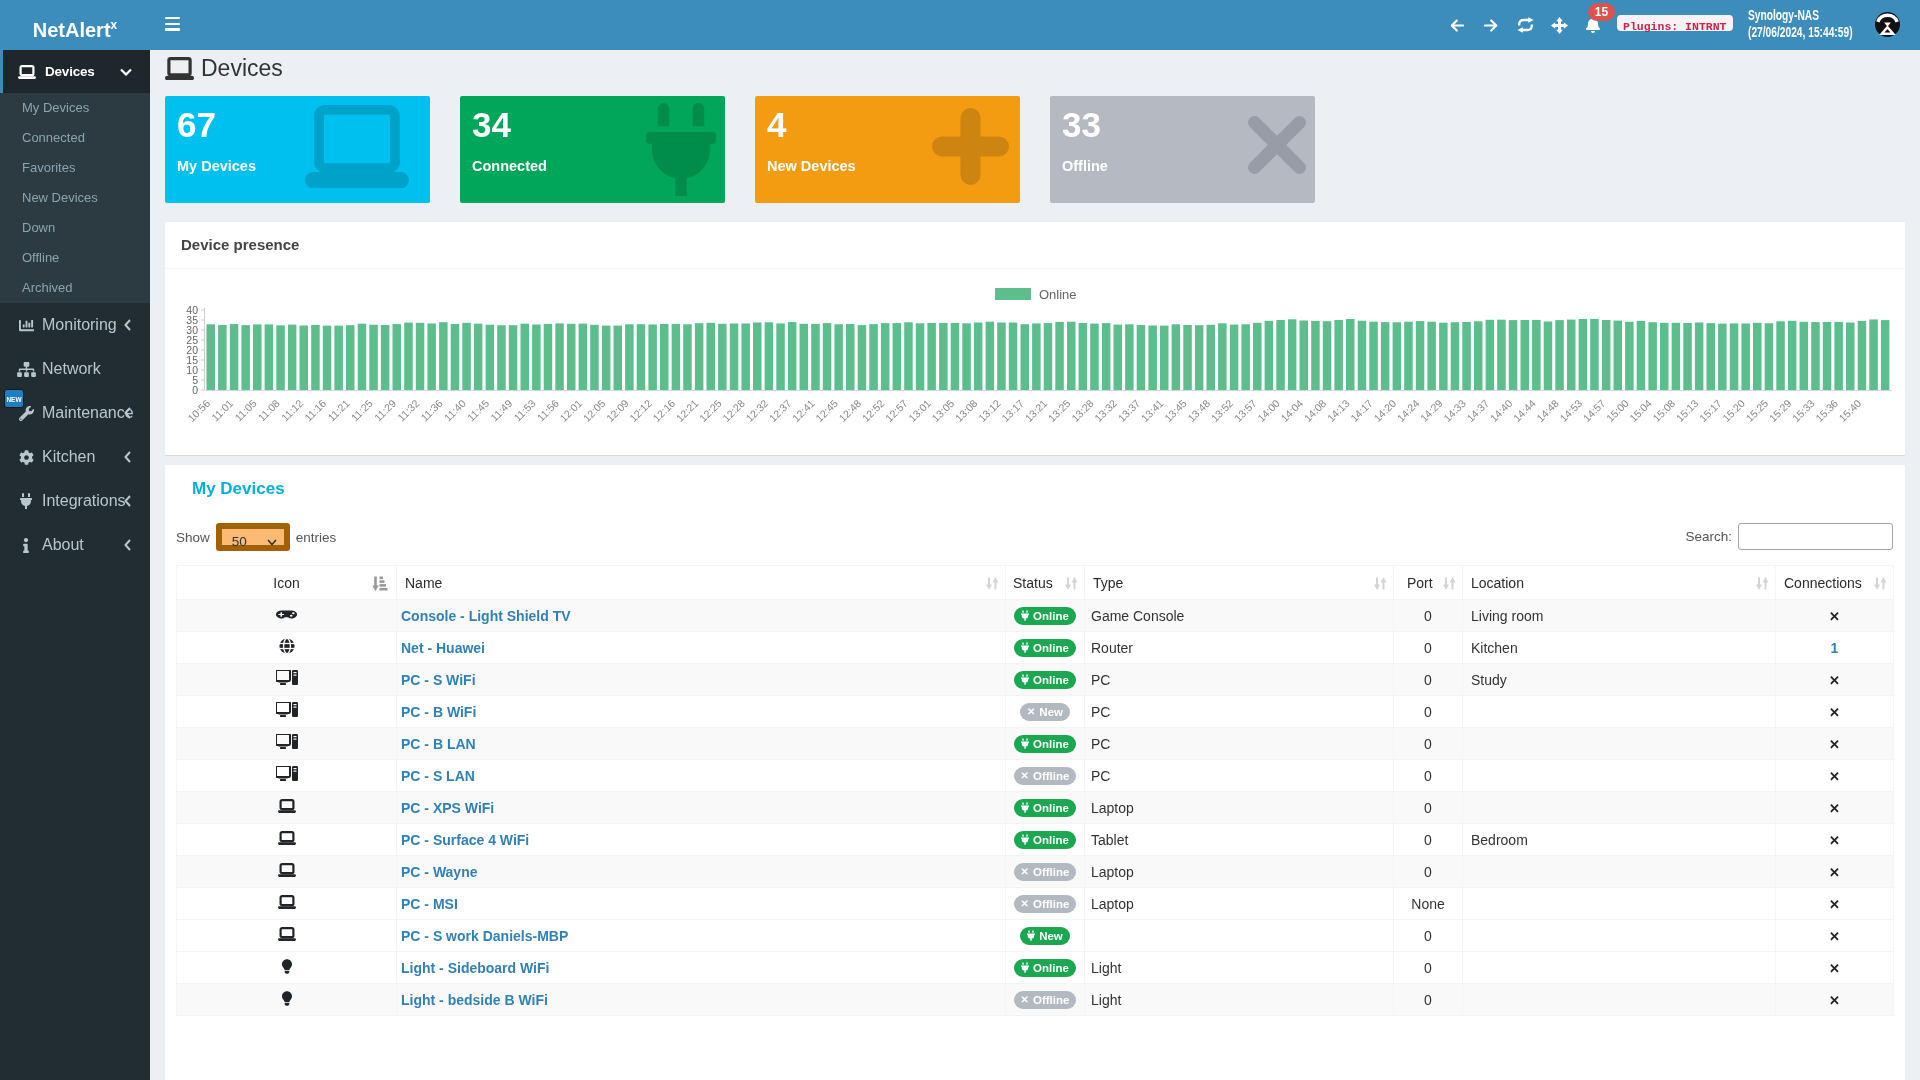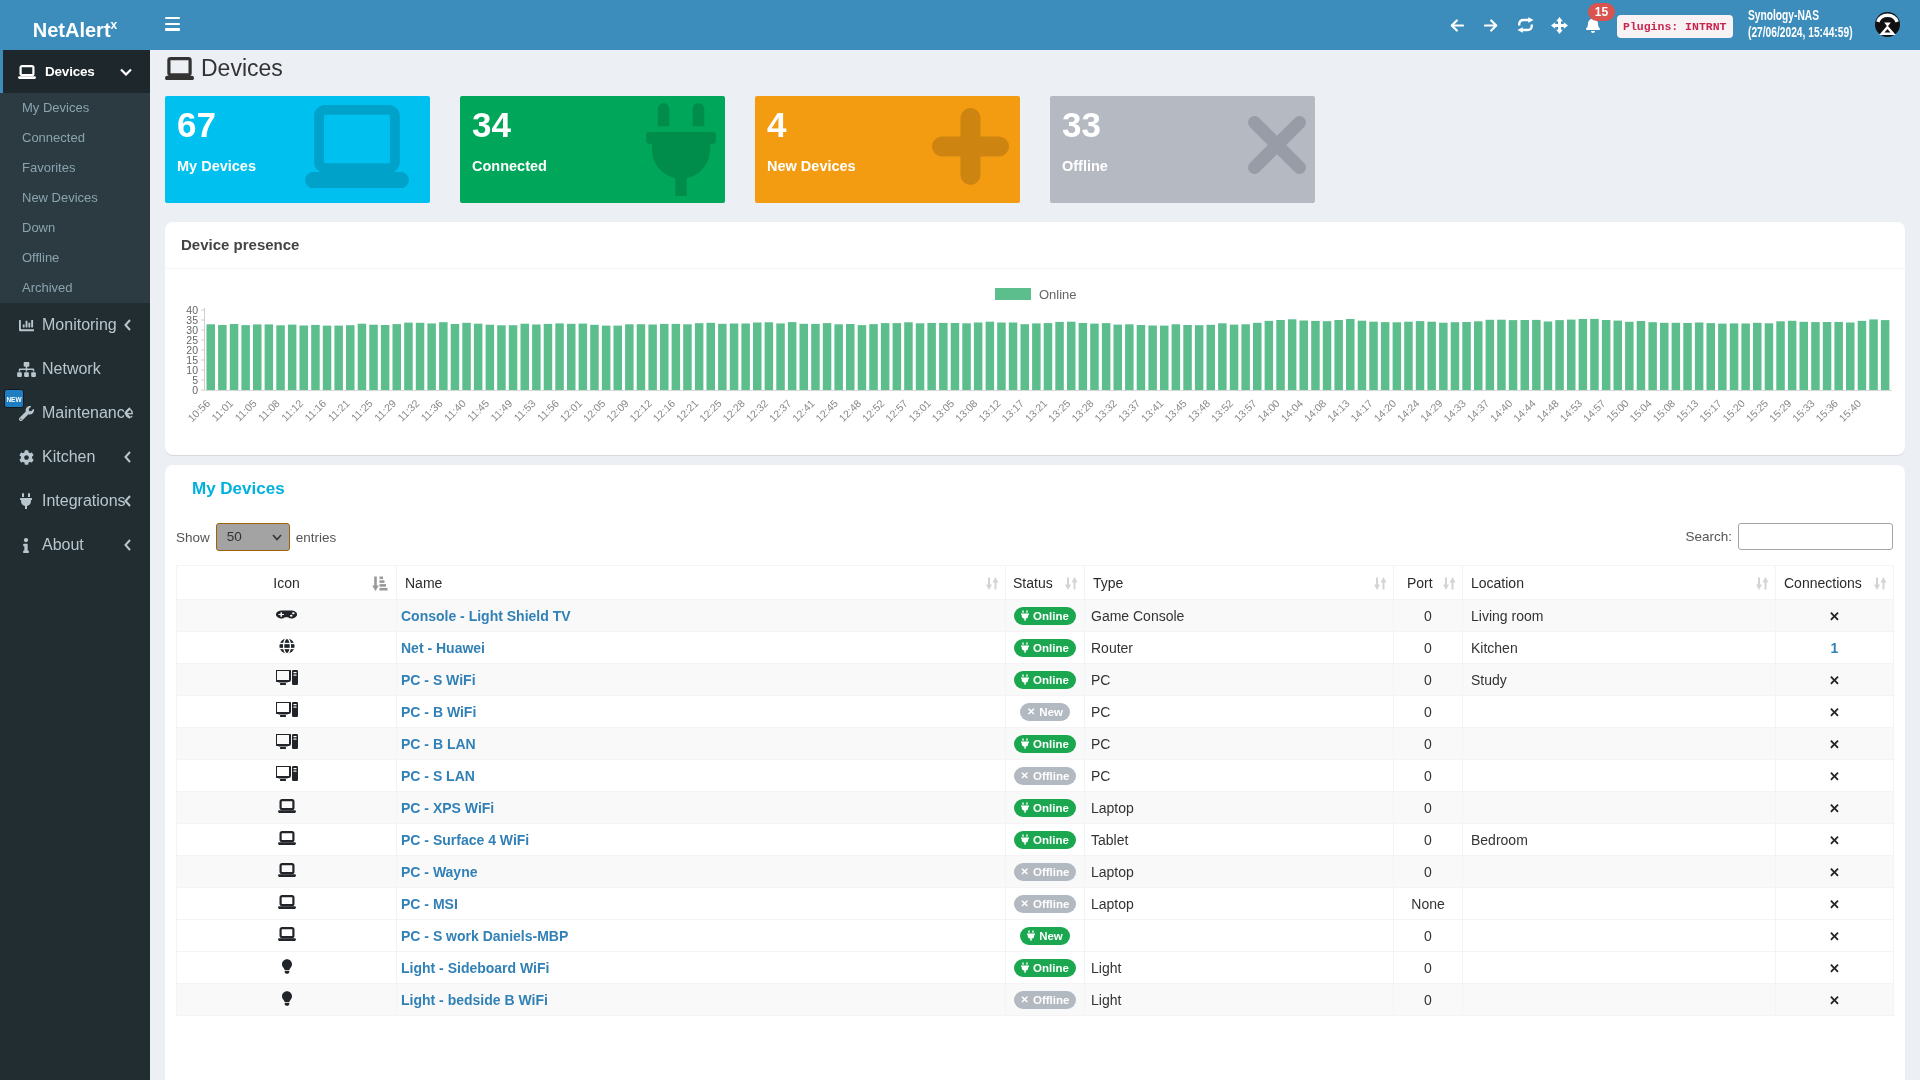--- a/index.html
+++ b/index.html
@@ -3,21 +3,21 @@
 <style>
 * { margin:0; padding:0; box-sizing:border-box; }
 html,body { width:1920px; height:1080px; overflow:hidden; font-family:"Liberation Sans",sans-serif; background:#ecf0f5; }
 #navbar { position:absolute; left:0; top:0; width:1920px; height:50px; background:#3c8dbc; z-index:5; }
 #logo { position:absolute; left:0; top:0; width:150px; height:50px; color:#fff; font-size:20px; font-weight:bold; text-align:center; line-height:50px; }
 #logo sup { font-size:12px; }
 #burger { position:absolute; left:165px; top:17px; }
 #burger div { width:15px; height:2.4px; background:#fff; margin-bottom:3.2px; border-radius:1px; }
 .nbi { position:absolute; top:0; height:50px; display:flex; align-items:center; justify-content:center; width:34px; }
 #nb-badge { position:absolute; left:1588px; top:3px; width:27px; height:18px; background:#d9534f; border-radius:9px; color:#fff; font-size:12px; font-weight:bold; text-align:center; line-height:18px; z-index:6; }
-#nb-plugins { position:absolute; left:1617px; top:15px; height:23px; background:#f9f2f4; border-radius:4px; color:#c7254e; font-family:"Liberation Mono",monospace; font-size:11.5px; font-weight:bold; line-height:23px; padding:0 6px; }
+#nb-plugins { position:absolute; left:1617px; top:15px; height:16px; background:#f9f2f4; border-radius:4px; color:#c7254e; font-family:"Liberation Mono",monospace; font-size:11.5px; font-weight:bold; line-height:23px; padding:0 6px; }
 #nb-host { position:absolute; left:1748px; top:7px; text-align:left; color:#fff; font-weight:bold; transform:scaleX(0.73); transform-origin:left top; }
 #nb-host .l1 { font-size:14px; line-height:17px; }
 #nb-host .l2 { font-size:14px; line-height:17px; }
 #nb-avatar { position:absolute; left:1875px; top:12px; }
 #sidebar { position:absolute; left:0; top:50px; width:150px; height:1030px; background:#222d32; }
 #sb-active { height:43px; background:#1e282c; border-left:3px solid #3c8dbc; display:flex; align-items:center; color:#fff; }
 #sb-active .mi { width:22px; margin-left:15px; display:flex; }
 #sb-active .ml { font-size:13.5px; font-weight:bold; margin-left:5px; letter-spacing:-0.2px; }
 #sb-active .dchev { margin-left:auto; margin-right:18px; display:flex; }
 #sb-sub { background:#2c3b41; }
@@ -31,29 +31,29 @@
 #pagehead { position:absolute; left:15px; top:0px; height:36px; display:flex; align-items:center; color:#333; }
 #pagehead .t { font-size:23px; margin-left:7px; }
 .sbox { position:absolute; top:46px; width:265px; height:107px; border-radius:2px; color:#fff; }
 .sbox .num { position:absolute; left:12px; top:9px; font-size:35px; font-weight:bold; }
 .sbox .lab { position:absolute; left:12px; top:62px; font-size:14.5px; font-weight:bold; }
 .sbox .bic { position:absolute; }
 #box1 { left:15px; background:#00c0ef; }
 #box2 { left:310px; background:#00a65a; }
 #box3 { left:605px; background:#f39c12; }
 #box4 { left:900px; background:#b5b9c1; }
-.card { position:absolute; left:15px; width:1740px; background:#fff; border-radius:8px; box-shadow:0 1px 1px rgba(0,0,0,0.1); }
+.card { position:absolute; left:15px; width:1740px; background:#fff; border-radius:1px; box-shadow:0 1px 1px rgba(0,0,0,0.1); }
 #chartcard { top:172px; height:233px; }
 #chartcard .ctitle { position:absolute; left:16px; top:14px; font-size:15px; color:#444; font-weight:bold; }
 #chartcard .csep { position:absolute; left:0; top:46px; width:1740px; height:1px; background:#f4f4f4; }
 #chartsvg { position:absolute; left:0; top:0; }
 #tablecard { top:415px; height:625px; }
 #tc-title { position:absolute; left:27px; top:14px; font-size:17px; font-weight:bold; color:#00b1dc; }
 #tc-show { position:absolute; left:11px; top:58px; font-size:13.5px; color:#555; display:flex; align-items:center; }
-#tc-show .sel { width:74px; height:28px; margin:0 6px; font-size:13.5px; border:1px solid #a16207; border-radius:3px; color:#333; background:#a3a3a3; position:relative; line-height:26px; padding-left:10px; }
+#tc-show .sel { width:74px; height:28px; margin:0 6px; font-size:13.5px; border:6px solid #a16207; border-radius:3px; color:#333; background:#fdba74; position:relative; line-height:26px; padding-left:10px; }
 #tc-show .sel svg { position:absolute; right:7px; top:10px; }
 #tc-search { position:absolute; right:12px; top:58px; font-size:13.5px; color:#555; display:flex; align-items:center; }
 #tc-search input { width:155px; height:27px; margin-left:6px; border:1px solid #a5a5a5; border-radius:3px; background:#fff; outline:none; }
 #dtable { position:absolute; left:11px; top:100px; border-collapse:collapse; table-layout:fixed; font-size:14px; color:#333; }
 #dtable th, #dtable td { border:1px solid #f4f4f4; overflow:hidden; white-space:nowrap; }
 #dtable th { height:34px; font-size:14px; color:#2b2b2b; position:relative; background:#fff; }
 #dtable td { height:32px; }
 #dtable tr.odd td { background:#f9f9f9; }
 #dtable tr.even td { background:#fff; }
 .thlab { font-weight:normal; }

